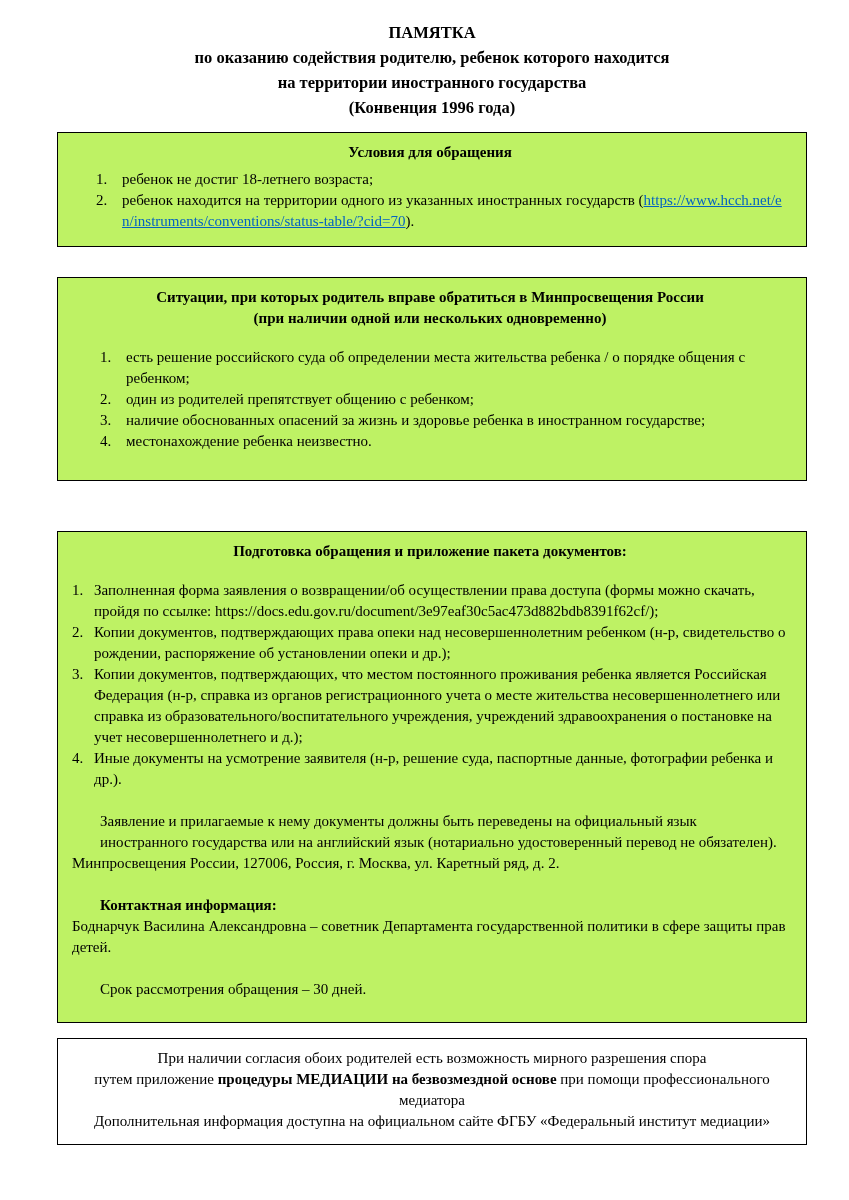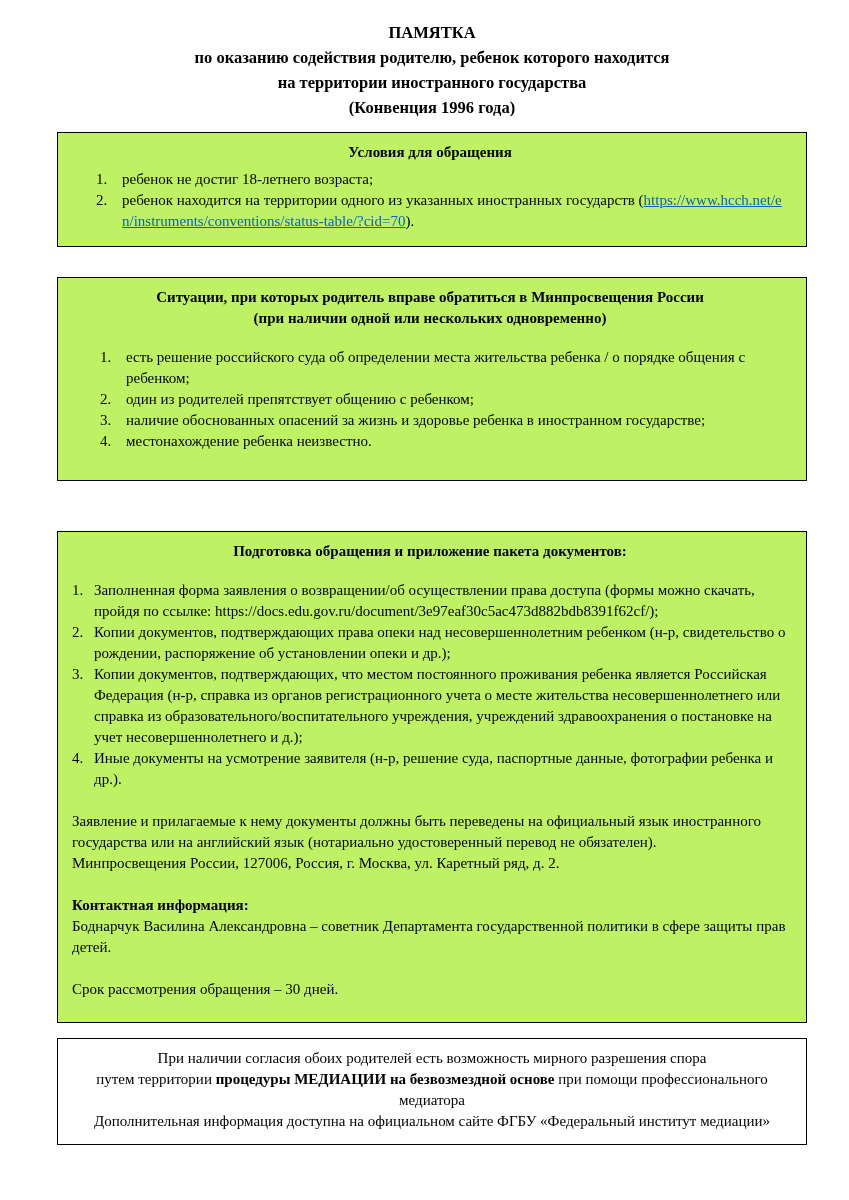--- a/index.html
+++ b/index.html
@@ -38,21 +38,21 @@
     line-height: 21px;
   }
   .list { margin: 0; padding: 0; list-style: none; }
   .li { display: flex; line-height: 21px; }
   .li .num { flex: 0 0 auto; width: 26px; }
   .li .li-text { flex: 1 1 auto; }
   .indent-1 { margin-left: 24px; margin-top: 6px; }
   .indent-2 { margin-left: 28px; margin-top: 18px; }
   .indent-0 { margin-left: 0;  margin-top: 18px; }
   .para { line-height: 21px; margin: 0; }
-  .mt { margin-top: 21px; }
+  .mt { margin-top: 21px; margin-left: 28px; }
   .bold { font-weight: bold; }
   a.link {
     color: #0563c1;
     text-decoration: underline;
     cursor: pointer;
     word-break: break-all;
   }
   .mediation-box {
     border: 1px solid #000000;
     padding: 9px 26px 12px 26px;
@@ -143,18 +143,18 @@
     <p class="para mt bold">Контактная информация:</p>
     <p class="para">Боднарчук Василина Александровна – советник Департамента государственной политики в сфере защиты прав детей.</p>
 
     <p class="para mt">Срок рассмотрения обращения – 30 дней.</p>
   </div>
 
   <div class="gap-15"></div>
 
   <div class="mediation-box">
     <div>При наличии согласия обоих родителей есть возможность мирного разрешения спора</div>
-    <div><span>путем территории </span><span class="bold">процедуры МЕДИАЦИИ на безвозмездной основе</span><span> при помощи профессионального медиатора</span></div>
+    <div><span>путем приложение </span><span class="bold">процедуры МЕДИАЦИИ на безвозмездной основе</span><span> при помощи профессионального медиатора</span></div>
     <div>Дополнительная информация доступна на официальном сайте ФГБУ «Федеральный институт медиации»</div>
 
   </div>
 
 </div>
 
 </body></html>

